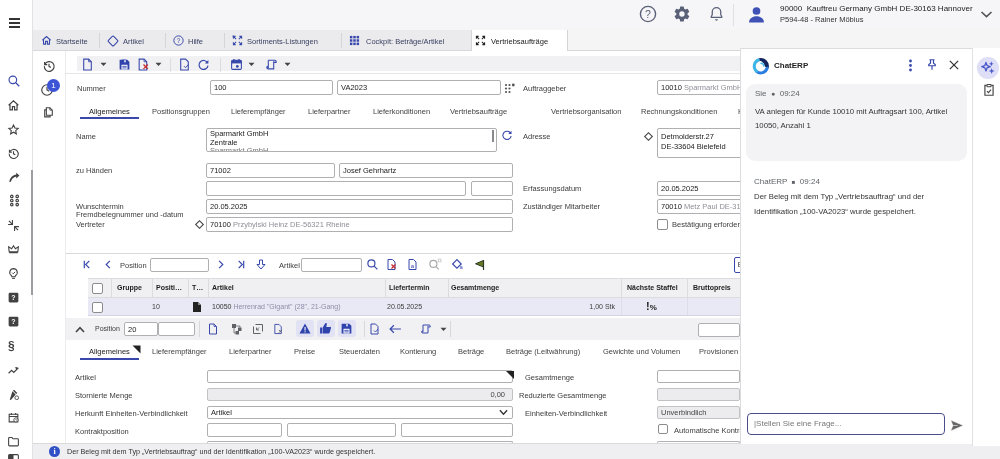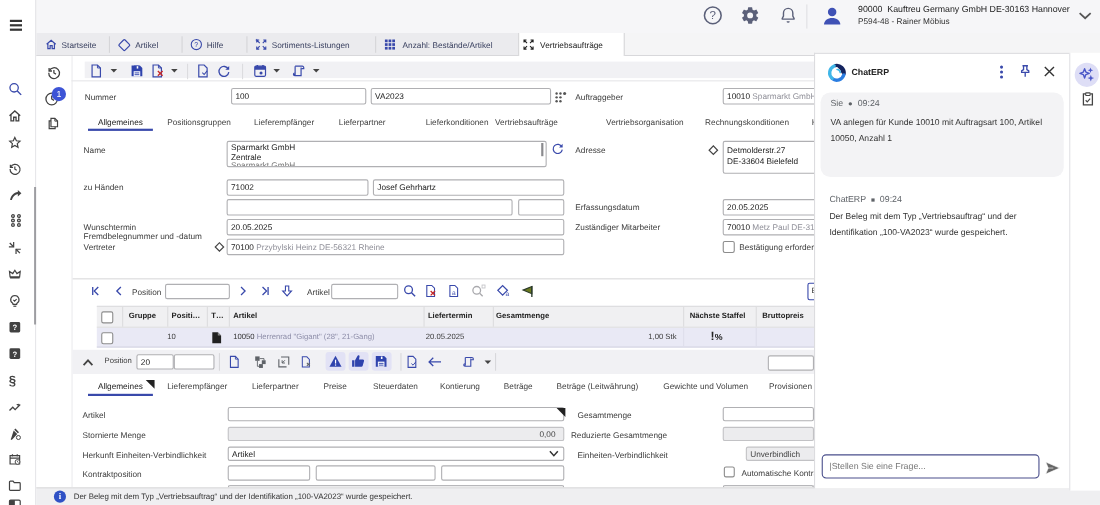--- a/index.html
+++ b/index.html
@@ -94,21 +94,21 @@
         <rect x="9.3" y="2" width="5.4" height="5.4"></rect>
         <rect x="16.6" y="2" width="5.4" height="5.4"></rect>
       <rect x="2" y="9.3" width="5.4" height="5.4"></rect>
         <rect x="9.3" y="9.3" width="5.4" height="5.4"></rect>
         <rect x="16.6" y="9.3" width="5.4" height="5.4"></rect>
       <rect x="2" y="16.6" width="5.4" height="5.4"></rect>
         <rect x="9.3" y="16.6" width="5.4" height="5.4"></rect>
         <rect x="16.6" y="16.6" width="5.4" height="5.4"></rect>
     </g>
   </svg>
-  <div class="tabtxt" style="left:366px;top:36.5px;color:#3a4160;">Anzahl: Bestände/Artikel</div>
+  <div class="tabtxt" style="left:366px;top:36.5px;color:#3a4160;">Cockpit: Beträge/Artikel</div>
 
   <svg style="left:475px;top:35px;" width="11" height="11" viewBox="0 0 24 24">
     <g stroke="#222" stroke-width="2.2" fill="none">
       <path d="M3 8V3h5M3 3l6 6"></path>
       <path d="M16 3h5v5M21 3l-6 6"></path>
       <path d="M3 16v5h5M3 21l6-6"></path>
       <path d="M21 16v5h-5M21 21l-6-6"></path>
     </g>
   </svg>
   <div class="tabtxt" style="left:491px;top:36.5px;color:#222;">Vertriebsaufträge</div>
@@ -312,21 +312,21 @@
   </svg>
   <div class="lbl" style="left:523px;top:83.5px;">Auftraggeber</div>
   <div class="inp" style="left:657px;top:80px;width:90px;height:15px;">10010 <span style="color:#8f8f98;">Sparmarkt GmbH&amp;</span></div>
 </div>
 <div id="tabrow1">
   <div class="tabtxt" style="left:89px;top:107px;color:#222;">Allgemeines</div>
   <div class="abs" style="left:80px;top:116.5px;width:59px;height:2.5px;background:#3949ab;"></div>
   <div class="tabtxt" style="left:152px;top:107px;">Positionsgruppen</div>
   <div class="tabtxt" style="left:231px;top:107px;">Lieferempfänger</div>
   <div class="tabtxt" style="left:308px;top:107px;">Lieferpartner</div>
-  <div class="tabtxt" style="left:387px;top:107px;">Lieferkonditionen</div>
+  <div class="tabtxt" style="left:373px;top:107px;">Lieferkonditionen</div>
   <div class="tabtxt" style="left:450px;top:107px;">Vertriebsaufträge</div>
   <div class="tabtxt" style="left:551px;top:107px;">Vertriebsorganisation</div>
   <div class="tabtxt" style="left:641px;top:107px;">Rechnungskonditionen</div>
   <div class="tabtxt" style="left:738px;top:107px;">K</div>
 </div>
 <div id="upperform">
   <div class="lbl" style="left:76px;top:131.5px;">Name</div>
   <div class="inp" style="left:206px;top:127.5px;width:291px;height:24.5px;line-height:8.5px;padding-top:1.5px;">Sparmarkt GmbH<br>Zentrale<br><span style="color:#777;">Sparmarkt GmbH</span></div>
   <div class="abs" style="left:491.5px;top:129.5px;width:2.5px;height:12px;background:#8a8a8e;"></div>
 
@@ -559,21 +559,21 @@
   <div class="inp dis" style="left:207px;top:387.5px;width:306px;height:13.5px;line-height:11.5px;text-align:right;padding-right:7px;">0,00</div>
   <div class="lbl" style="left:519px;top:390.5px;">Reduzierte Gesamtmenge</div>
   <div class="inp dis" style="left:657px;top:387.5px;width:83px;height:13.5px;line-height:11.5px;"></div>
 
   <div class="lbl" style="left:75px;top:408.5px;">Herkunft Einheiten-Verbindlichkeit</div>
   <div class="inp" style="left:207px;top:405.5px;width:306px;height:13.5px;line-height:11.5px;">Artikel</div>
   <svg style="left:499px;top:408.5px;" width="9" height="7" viewBox="0 0 10 7">
     <path fill="none" stroke="#333" stroke-width="1.5" d="M1 1l4 4.4L9 1"></path>
   </svg>
   <div class="lbl" style="left:525px;top:408.5px;">Einheiten-Verbindlichkeit</div>
-  <div class="inp dis" style="left:657px;top:405.5px;width:83px;height:13.5px;line-height:11.5px;margin-left:21px;">Unverbindlich</div>
+  <div class="inp dis" style="left:657px;top:405.5px;width:83px;height:13.5px;line-height:11.5px;">Unverbindlich</div>
 
   <div class="lbl" style="left:75px;top:426.5px;">Kontraktposition</div>
   <div class="inp" style="left:207px;top:423px;width:75px;height:13.5px;"></div>
   <div class="inp" style="left:287px;top:423px;width:109px;height:13.5px;"></div>
   <div class="inp" style="left:401px;top:423px;width:112px;height:13.5px;"></div>
   <div class="cb" style="left:658px;top:424px;width:10px;height:10px;"></div>
   <div class="lbl" style="left:674px;top:425.5px;">Automatische Kontrak</div>
 
   <div class="inp" style="left:207px;top:440.5px;width:306px;height:3px;border-bottom:none;border-radius:2px 2px 0 0;"></div>
   <div class="inp" style="left:657px;top:440.5px;width:83px;height:3px;border-bottom:none;border-radius:2px 2px 0 0;"></div>

